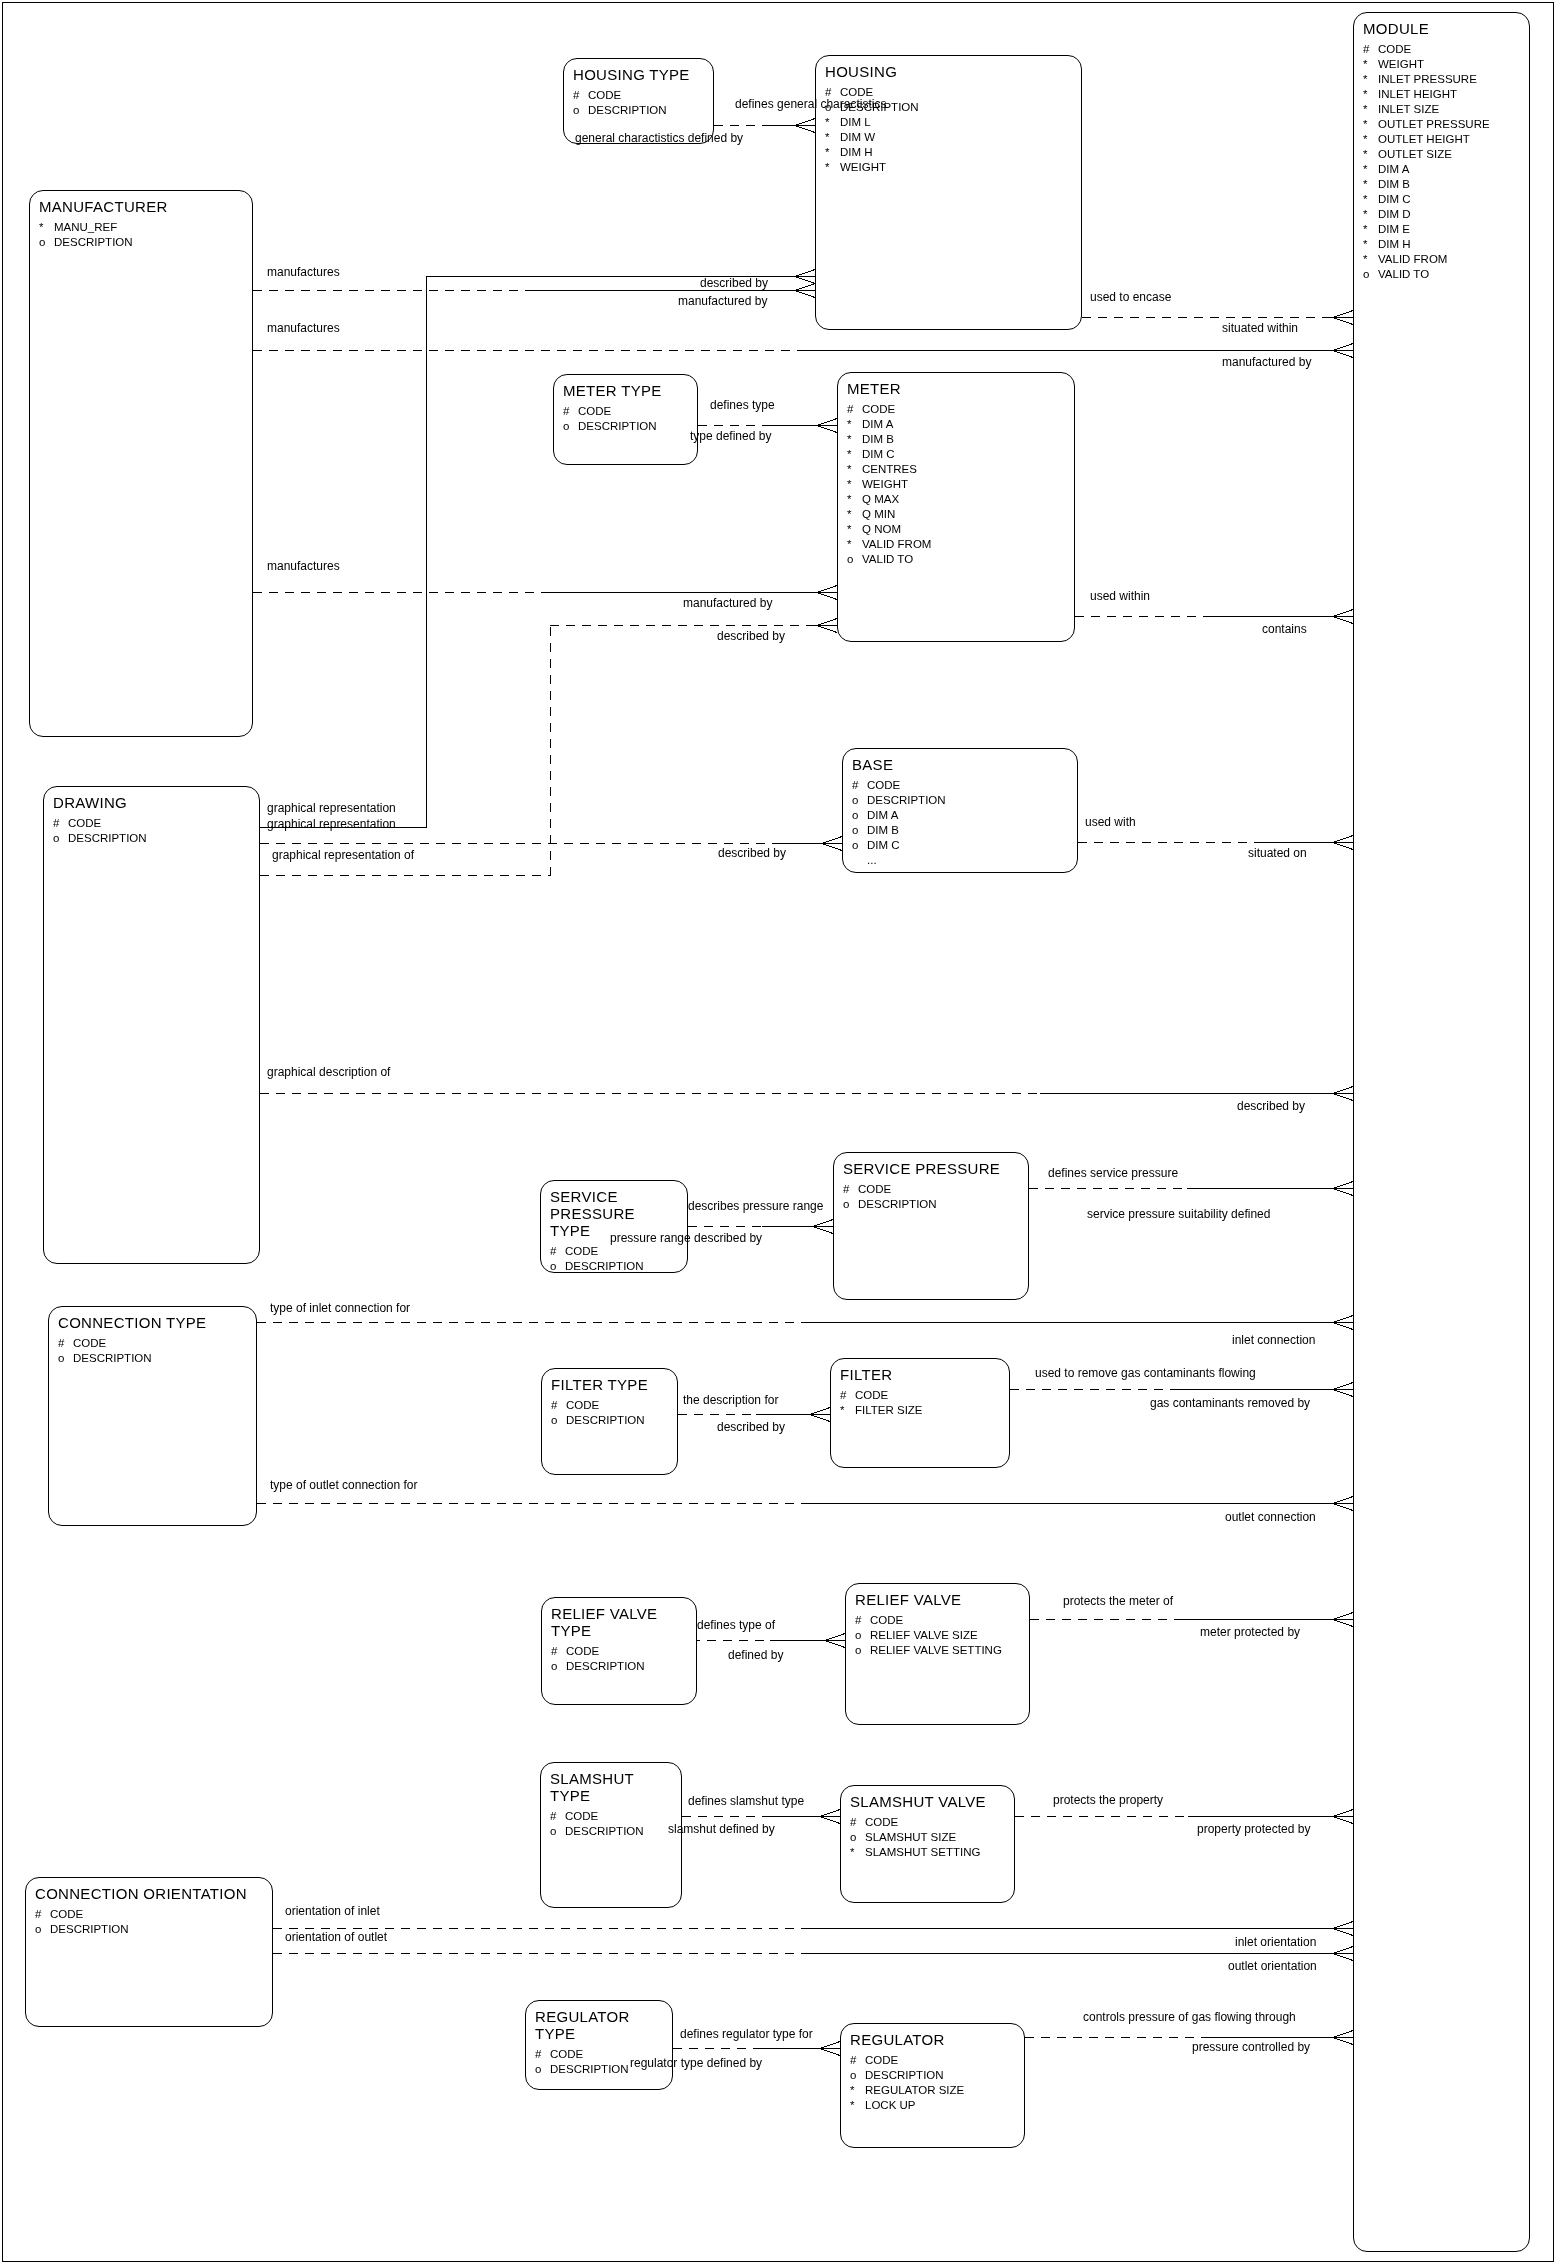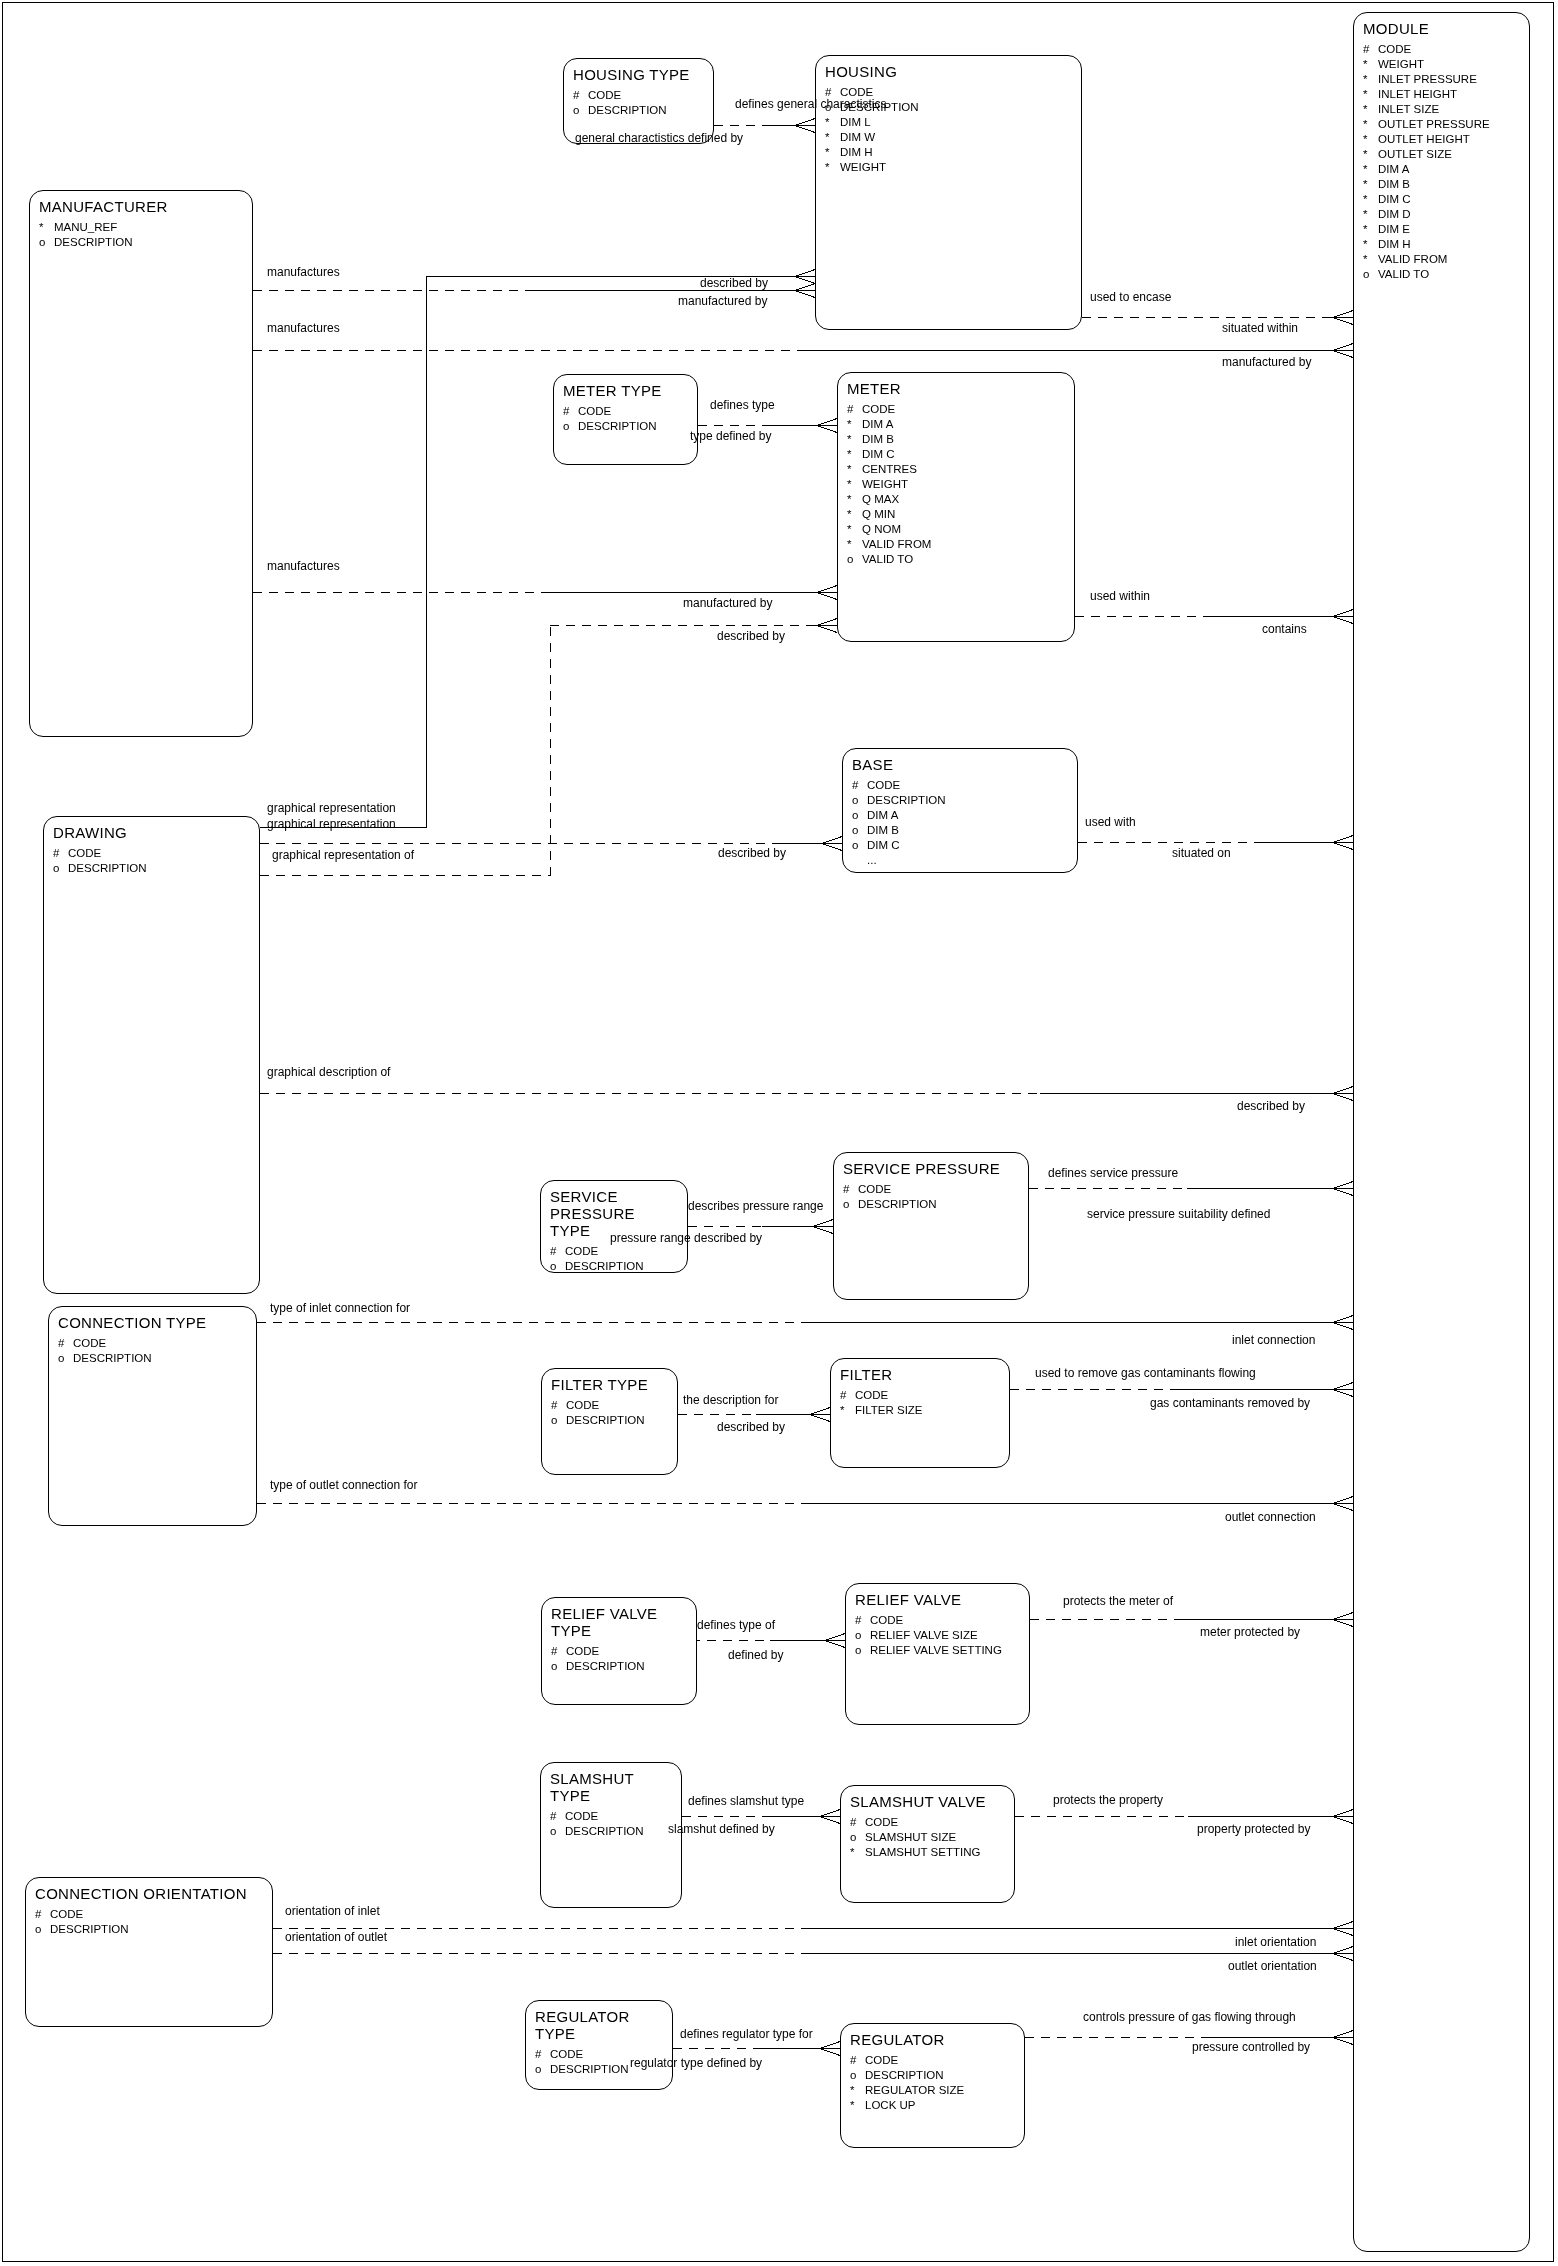--- a/index.html
+++ b/index.html
@@ -324,21 +324,21 @@
       </div>
       <div class="attr">
         <span class="mk">*</span>
         <span>VALID FROM</span>
       </div>
       <div class="attr">
         <span class="mk">o</span>
         <span>VALID TO</span>
       </div>
     </div>
-    <div class="entity" style="left: 43px; top: 816px; width: 217px; height: 478px;">
+    <div class="entity" style="left: 43px; top: 786px; width: 217px; height: 478px;">
       <div class="title">DRAWING</div>
       <div class="attr">
         <span class="mk">#</span>
         <span>CODE</span>
       </div>
       <div class="attr">
         <span class="mk">o</span>
         <span>DESCRIPTION</span>
       </div>
     </div>
@@ -533,21 +533,21 @@
     <div class="rel-label" style="left: 267px; top: 560px;">manufactures</div>
     <div class="rel-label" style="left: 683px; top: 597px;">manufactured by</div>
     <div class="rel-label" style="left: 1090px; top: 590px;">used within</div>
     <div class="rel-label" style="left: 1262px; top: 623px;">contains</div>
     <div class="rel-label" style="left: 717px; top: 630px;">described by</div>
     <div class="rel-label" style="left: 267px; top: 802px;">graphical representation</div>
     <div class="rel-label" style="left: 267px; top: 818px;">graphical representation</div>
     <div class="rel-label" style="left: 272px; top: 849px;">graphical representation of</div>
     <div class="rel-label" style="left: 718px; top: 847px;">described by</div>
     <div class="rel-label" style="left: 1085px; top: 816px;">used with</div>
-    <div class="rel-label" style="left: 1172px; top: 847px;">situated on</div>
+    <div class="rel-label" style="left: 1248px; top: 847px;">situated on</div>
     <div class="rel-label" style="left: 267px; top: 1066px;">graphical description of</div>
     <div class="rel-label" style="left: 1237px; top: 1100px;">described by</div>
     <div class="rel-label" style="left: 688px; top: 1200px;">describes pressure range</div>
     <div class="rel-label" style="left: 610px; top: 1232px;">pressure range described by</div>
     <div class="rel-label" style="left: 1048px; top: 1167px;">defines service pressure</div>
     <div class="rel-label" style="left: 1087px; top: 1196px; margin-top: 12px;">service pressure suitability defined</div>
     <div class="rel-label" style="left: 270px; top: 1302px;">type of inlet connection for</div>
     <div class="rel-label" style="left: 1232px; top: 1334px;">inlet connection</div>
     <div class="rel-label" style="left: 683px; top: 1394px;">the description for</div>
     <div class="rel-label" style="left: 717px; top: 1421px;">described by</div>

